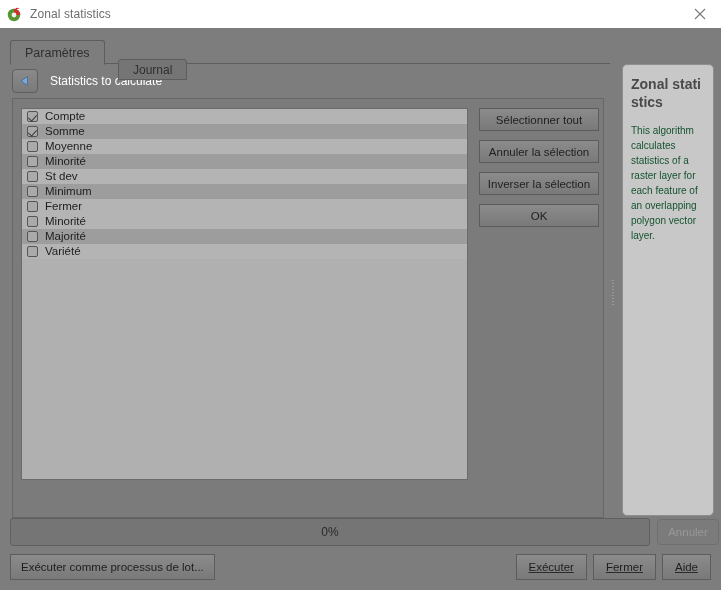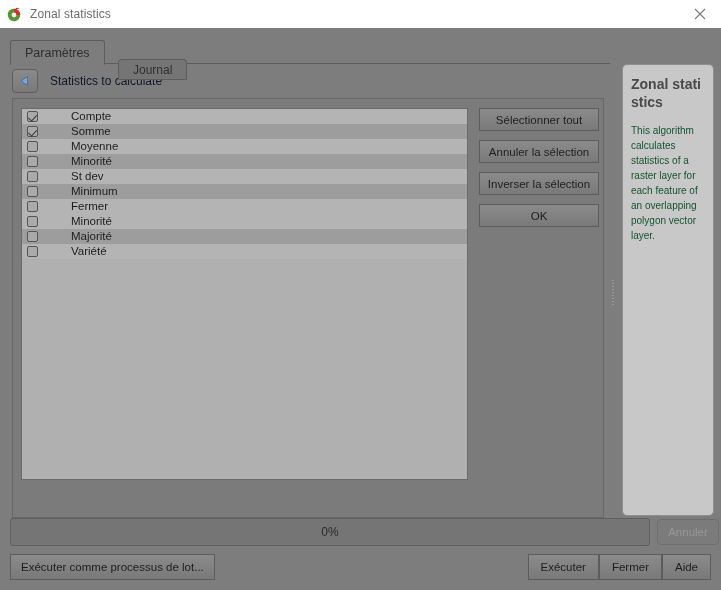--- a/index.html
+++ b/index.html
@@ -82,39 +82,39 @@
     position: absolute; left: 2px; top: 4px; width: 560px; height: 26px;
     display: flex; align-items: center;
   }
   .backbtn {
     width: 26px; height: 24px; border: 1px solid #5f5f5f; border-radius: 4px;
     background: linear-gradient(#8a8a8a, #7a7a7a);
     display: flex; align-items: center; justify-content: center;
     flex: none;
   }
   .grouplabel {
-    margin-left: 12px; font-size: 12px; color: #0f172a;
+    margin-left: 12px; font-size: 12px; color: #ffffff;
   }
   .groupbox {
     position: absolute; left: 2px; top: 34px; width: 592px; height: 420px;
     border: 1px solid #676767;
     background: #7b7b7b;
   }
 
   
   .listwrap {
     position: absolute; left: 8px; top: 9px; width: 447px; height: 372px;
     border: 1px solid #6b6b6b;
     background: #b0b0b0;
     overflow: hidden;
   }
   .listitem {
     height: 15px; display: flex; align-items: center;
     padding-left: 5px;
-    font-size: 11.5px; color: #1d1d1d; gap: 26px;
+    font-size: 11.5px; color: #1d1d1d;
   }
   .listitem.odd  { background: #b4b4b4; }
   .listitem.even { background: #9d9d9d; }
   .cbox {
     width: 11px; height: 11px; flex: none;
     border: 1px solid #555555;
     border-radius: 2px;
     background: #aaaaaa;
     position: relative;
     margin-right: 7px;
@@ -194,21 +194,21 @@
   }
 
   .bottomrow {
     position: absolute; left: 10px; top: 526px; width: 701px; height: 28px;
   }
   .batchbtn {
     position: absolute; left: 0; top: 0; height: 26px; padding: 0 10px;
   }
   .rightbtns {
     position: absolute; right: 0; top: 0; height: 26px;
-    display: flex; 
+    display: flex; gap: 6px; text-decoration: underline;
   }
   .rightbtns .btn { height: 26px; padding: 0 12px; }
 </style>
 </head>
 <body>
 
 <div class="titlebar">
   <div class="title-icon">
     <svg width="16" height="16" viewBox="0 0 16 16">
       <circle cx="8" cy="9" r="6.2" fill="#589632"></circle>

